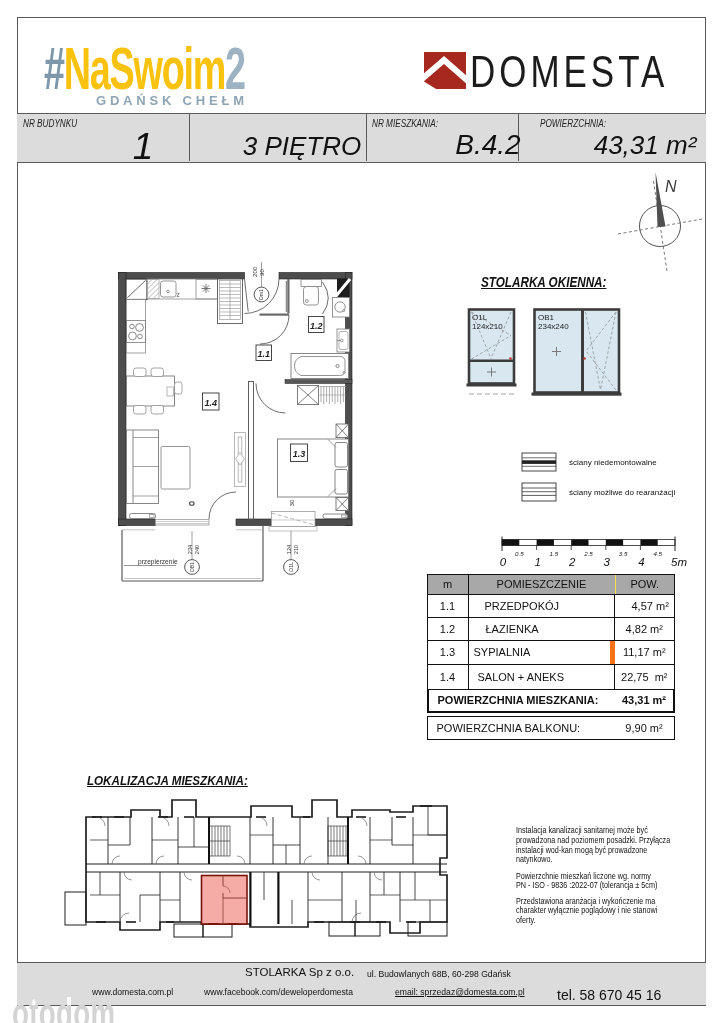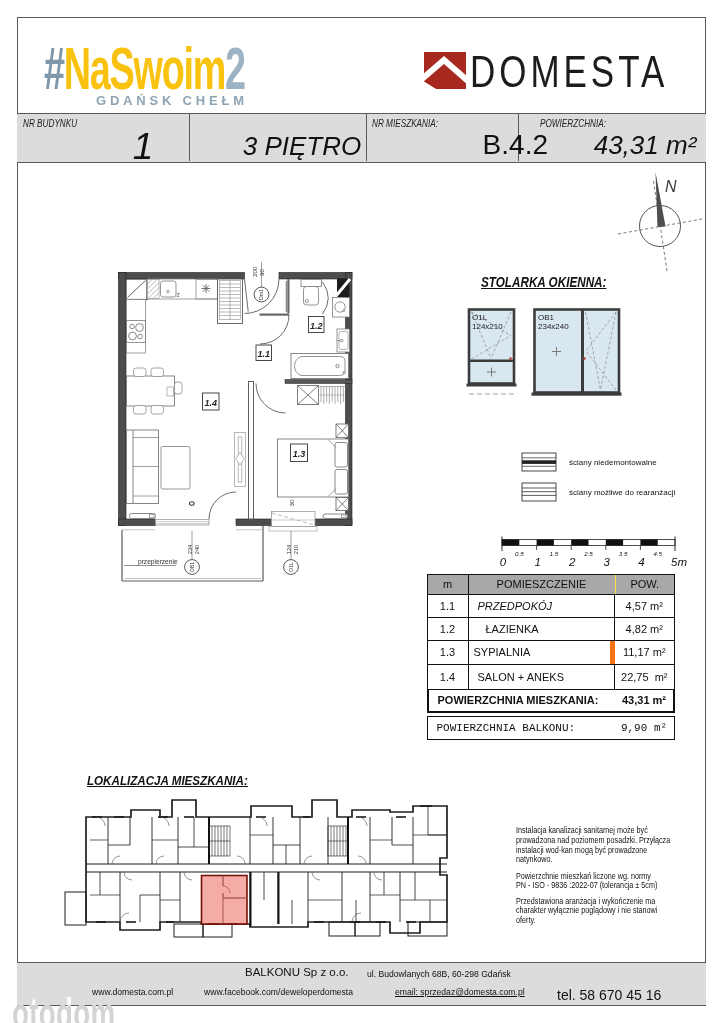--- a/index.html
+++ b/index.html
@@ -35,21 +35,21 @@
   <div class="abs" style="left:518px;top:113px;width:1px;height:48px;background:#5a5a5a;"></div>
 
   <div class="abs" style="left:23px;top:116.5px;font-size:10.5px;font-style:italic;color:#222;transform:scaleX(0.78);transform-origin:left top;">NR BUDYNKU</div>
 
   <div class="abs" style="left:103px;top:127.5px;width:80px;text-align:center;font-size:37px;font-style:italic;color:#111;line-height:1;">1</div>
 
   <div class="abs" style="left:232px;top:132.5px;width:140px;text-align:center;font-size:26px;font-style:italic;color:#111;line-height:1;">3 PIĘTRO</div>
 
   <div class="abs" style="left:372px;top:116.5px;font-size:10.5px;font-style:italic;color:#222;transform:scaleX(0.78);transform-origin:left top;">NR MIESZKANIA:</div>
 
-  <div class="abs" style="left:428px;top:131px;width:120px;text-align:right;font-size:28px;color:#111;line-height:1;">B.4.2</div>
+  <div class="abs" style="left:428px;top:131px;width:120px;text-align:center;font-size:28px;font-style:italic;color:#111;line-height:1;">B.4.2</div>
 
   <div class="abs" style="left:540px;top:116.5px;font-size:10.5px;font-style:italic;color:#222;transform:scaleX(0.78);transform-origin:left top;">POWIERZCHNIA:</div>
 
   <div class="abs" style="left:584px;top:132px;width:122px;text-align:center;font-size:26px;font-style:italic;color:#111;line-height:1;">43,31 m²</div>
 
   <svg class="abs" style="left:0;top:0;" width="723" height="1023" viewBox="0 0 723 1023" fill="none">
 
     <g stroke="#555" stroke-width="1">
       <circle cx="660" cy="226" r="20.5" fill="none"></circle>
       <line x1="618" y1="234" x2="702" y2="219" stroke-dasharray="3,2.5" stroke-width="0.8"></line>
@@ -441,22 +441,22 @@
   <div class="abs" style="left:426.5px;top:573.5px;font-size:11px;color:#111;">
 
     <div style="display:flex;border:1.8px solid #111;background:#a8a8a8;width:248.5px;height:21px;box-sizing:border-box;align-items:center;">
       <div style="width:40px;border-right:1px solid #111;text-align:center;align-self:stretch;display:flex;align-items:center;justify-content:center;">m</div>
       <div style="width:146px;border-right:1px solid #fde047;text-align:center;align-self:stretch;display:flex;align-items:center;justify-content:center;">POMIESZCZENIE</div>
       <div style="flex:1;text-align:center;">POW.</div>
     </div>
 
     <div style="display:flex;border:1.8px solid #111;border-top:none;width:248.5px;height:23.4px;box-sizing:border-box;align-items:center;">
       <div style="width:40px;border-right:1px solid #111;text-align:center;align-self:stretch;display:flex;align-items:center;justify-content:center;">1.1</div>
-      <div style="width:146px;border-right:1px solid #111;align-self:stretch;display:flex;align-items:center;padding-left:9px;box-sizing:border-box;font-style:italic;">PRZEDPOKÓJ</div>
-      <div style="flex:1;text-align:center;">4,57 m²</div>
+      <div style="width:146px;border-right:1px solid #111;align-self:stretch;display:flex;align-items:center;padding-left:16px;box-sizing:border-box;">PRZEDPOKÓJ</div>
+      <div style="flex:1;padding-left:17px;">4,57 m²</div>
     </div>
 
     <div style="display:flex;border:1.8px solid #111;border-top:none;width:248.5px;height:23.4px;box-sizing:border-box;align-items:center;">
       <div style="width:40px;border-right:1px solid #111;text-align:center;align-self:stretch;display:flex;align-items:center;justify-content:center;">1.2</div>
       <div style="width:146px;border-right:1px solid #111;align-self:stretch;display:flex;align-items:center;padding-left:17px;box-sizing:border-box;">ŁAZIENKA</div>
       <div style="flex:1;text-align:center;">4,82 m²</div>
     </div>
 
     <div style="display:flex;border:1.8px solid #111;border-top:none;width:248.5px;height:23.4px;box-sizing:border-box;align-items:center;">
       <div style="width:40px;border-right:1px solid #111;text-align:center;align-self:stretch;display:flex;align-items:center;justify-content:center;">1.3</div>
@@ -468,21 +468,21 @@
       <div style="width:40px;border-right:1px solid #111;text-align:center;align-self:stretch;display:flex;align-items:center;justify-content:center;">1.4</div>
       <div style="width:146px;border-right:1px solid #111;align-self:stretch;display:flex;align-items:center;padding-left:9px;box-sizing:border-box;">SALON + ANEKS</div>
       <div style="flex:1;text-align:center;">22,75&nbsp;&nbsp;m²</div>
     </div>
 
     <div style="display:flex;border:2px solid #111;border-top:none;width:248.5px;height:23px;box-sizing:border-box;align-items:center;font-weight:bold;">
       <div style="width:186.5px;padding-left:9px;box-sizing:border-box;">POWIERZCHNIA MIESZKANIA:</div>
       <div style="flex:1;text-align:center;">43,31 m²</div>
     </div>
 
-    <div style="display:flex;border:1.8px solid #111;margin-top:3.5px;width:248.5px;height:23.5px;box-sizing:border-box;align-items:center;font-family:Liberation Mono, monospace;">
+    <div style="display:flex;border:1.8px solid #111;margin-top:3.5px;width:248.5px;height:23.5px;box-sizing:border-box;align-items:center;">
       <div style="width:186.5px;padding-left:9px;box-sizing:border-box;">POWIERZCHNIA BALKONU:</div>
       <div style="flex:1;text-align:center;">9,90 m²</div>
     </div>
   </div>
 
   <div class="abs" style="left:481px;top:273px;font-size:15px;font-weight:bold;font-style:italic;text-decoration:underline;color:#111;transform:scaleX(0.78);transform-origin:left top;">STOLARKA OKIENNA:</div>
 
   <div class="abs" style="left:87px;top:772.5px;font-size:13.5px;font-weight:bold;font-style:italic;text-decoration:underline;color:#111;transform:scaleX(0.86);transform-origin:left top;">LOKALIZACJA MIESZKANIA:</div>
 
   <svg class="abs" style="left:60px;top:795px;" width="400" height="160" viewBox="0 0 400 160">
@@ -642,21 +642,21 @@
   </svg>
 
   <div class="abs" style="left:516px;top:826px;font-size:8.2px;line-height:9.8px;color:#111;white-space:nowrap;transform:scaleX(0.88);transform-origin:left top;">Instalacja kanalizacji sanitarnej może być<br>prowadzona nad poziomem posadzki. Przyłącza<br>instalacji wod-kan mogą być prowadzone<br>natynkowo.</div>
 
   <div class="abs" style="left:516px;top:871.5px;font-size:8.2px;line-height:9.8px;color:#111;white-space:nowrap;transform:scaleX(0.88);transform-origin:left top;">Powierzchnie mieszkań liczone wg. normy<br>PN - ISO - 9836 :2022-07 (tolerancja ± 5cm)</div>
 
   <div class="abs" style="left:516px;top:896.5px;font-size:8.2px;line-height:9.8px;color:#111;white-space:nowrap;transform:scaleX(0.88);transform-origin:left top;">Przedstawiona aranżacja i wykończenie ma<br>charakter wyłącznie poglądowy i nie stanowi<br>oferty.</div>
 
   <div class="abs" style="left:17px;top:962px;width:689px;height:44px;background:#dcdcdc;border-top:1px solid #5a5a5a;border-bottom:1px solid #5a5a5a;box-sizing:border-box;"></div>
 
-  <div class="abs" style="left:245px;top:966px;font-size:11.5px;color:#111;">BALKONU Sp z o.o.</div>
+  <div class="abs" style="left:245px;top:966px;font-size:11.5px;color:#111;">STOLARKA Sp z o.o.</div>
 
   <div class="abs" style="left:367px;top:969px;font-size:8.6px;color:#111;">ul. Budowlanych 68B, 60-298 Gdańsk</div>
 
   <div class="abs" style="left:92px;top:987px;font-size:8.6px;color:#111;">www.domesta.com.pl</div>
 
   <div class="abs" style="left:204px;top:987px;font-size:8.6px;color:#111;">www.facebook.com/deweloperdomesta</div>
 
   <div class="abs" style="left:395px;top:987px;font-size:8.6px;color:#111;text-decoration:underline;">email: sprzedaz@domesta.com.pl</div>
 
   <div class="abs" style="left:557px;top:987px;font-size:14px;color:#111;">tel. 58 670 45 16</div>

